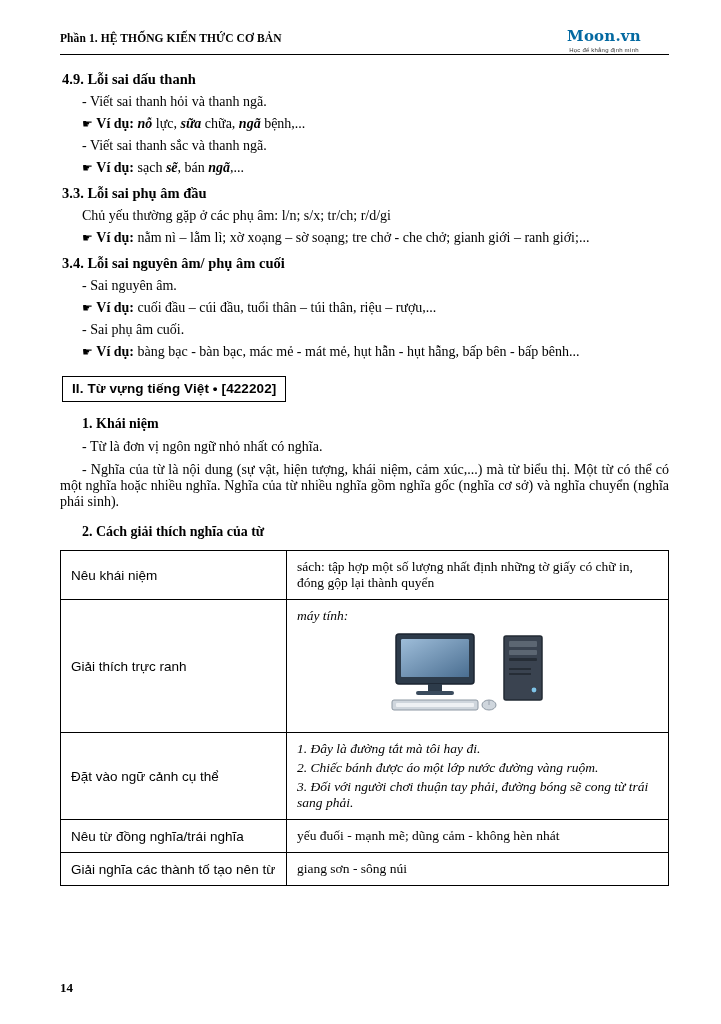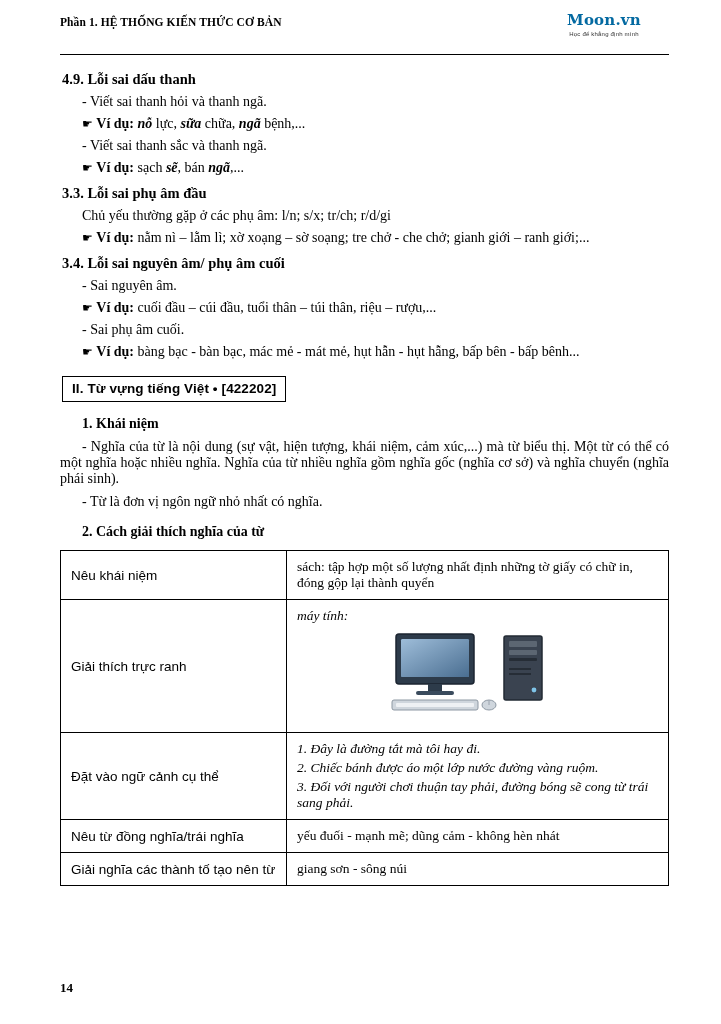--- a/index.html
+++ b/index.html
@@ -17,21 +17,21 @@
     color: #000000;
     box-sizing: border-box;
     overflow: hidden;
   }
 
   
   .header {
     position: absolute;
     left: 60px;
     right: 52px;
-    top: 12px;
+    top: 28px;
     height: 34px;
   }
   .header-left {
     position: absolute;
     left: 0;
     top: 4px;
     font-family: "Liberation Serif", serif;
     font-weight: bold;
     font-size: 11.5px;
     letter-spacing: .1px;
@@ -229,22 +229,22 @@
       <span class="hand">☛</span>
       <b>Ví dụ:</b>
       <span class="it">bàng bạc - bàn bạc, mác mẻ - mát mẻ, hụt hẫn - hụt hẫng, bấp bên - bấp bênh...</span>
     </div>
 
     <div class="sec-box-wrap">
       <span class="sec-box">II. Từ vựng tiếng Việt • [422202]</span>
     </div>
 
     <div class="h2">1. Khái niệm</div>
+    <div class="para block">- Từ là đơn vị ngôn ngữ nhỏ nhất có nghĩa.</div>
     <div class="para flow">- Nghĩa của từ là nội dung (sự vật, hiện tượng, khái niệm, cảm xúc,...) mà từ biểu thị. Một từ có thể có một nghĩa hoặc nhiều nghĩa. Nghĩa của từ nhiều nghĩa gồm nghĩa gốc (nghĩa cơ sở) và nghĩa chuyển (nghĩa phái sinh).</div>
-    <div class="para block">- Từ là đơn vị ngôn ngữ nhỏ nhất có nghĩa.</div>
     <div class="h2">2. Cách giải thích nghĩa của từ</div>
 
     <table class="vocab">
       <tbody>
         <tr>
           <td class="col-left">Nêu khái niệm</td>
           <td class="col-right">
             <span class="it">sách</span><span>: tập hợp một số lượng nhất định những tờ giấy có chữ in, đóng gộp lại thành quyển</span>
           </td>
         </tr>

